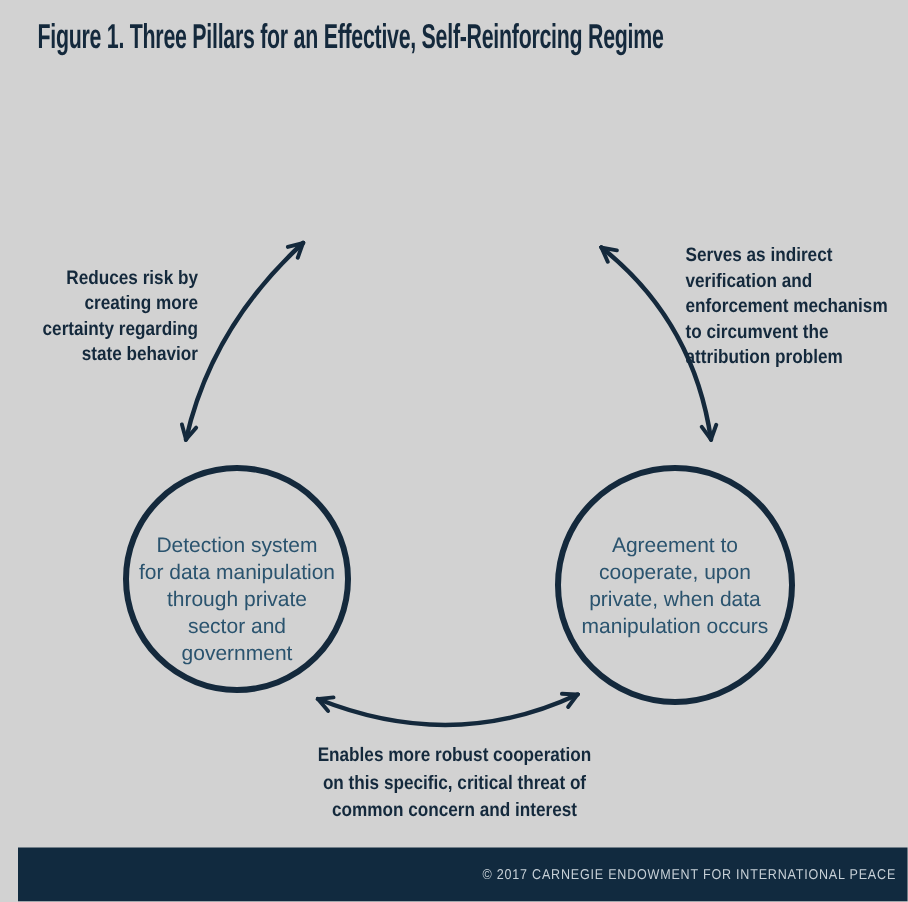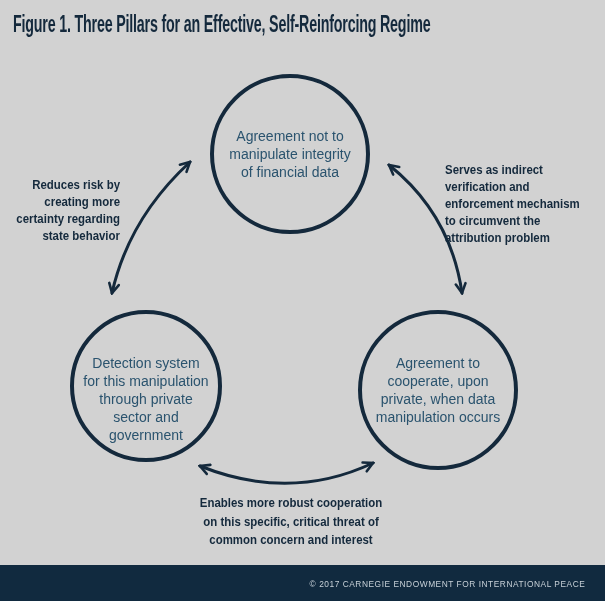--- a/index.html
+++ b/index.html
@@ -10,21 +10,21 @@
     --footer-text:#c7d0d7;
   }
   *{margin:0;padding:0;box-sizing:border-box;}
   html,body{width:605px;height:601px;overflow:hidden;}
   body{
     position:relative;
     background:var(--background);
     font-family:"Liberation Sans","DejaVu Sans",sans-serif;
     color:var(--navy);
   }
-  .figure{position:absolute;inset:0;}
+  .figure{position:absolute;inset:0;margin-left:12px;}
   .title{
     position:absolute;top:10px;left:13px;
     font-size:23px;font-weight:bold;line-height:28px;
     letter-spacing:-0.3px;white-space:nowrap;color:var(--navy);
   }
   .squeeze{display:inline-block;transform:scaleX(0.62);transform-origin:left center;}
   .arrows{position:absolute;top:0;left:0;width:605px;height:601px;}
   .arrows path{fill:none;stroke:var(--navy);stroke-width:3;stroke-linecap:round;}
   .arrows .ah-glyph{fill:none;stroke:var(--navy);stroke-width:2.4;stroke-linecap:round;}
   .node{
@@ -72,29 +72,24 @@
     <defs>
       <marker id="ah" viewBox="0 0 12 12" refX="10.5" refY="6" markerWidth="13" markerHeight="13" markerUnits="userSpaceOnUse" orient="auto-start-reverse">
         <polyline class="ah-glyph" points="2,1.5 10.5,6 2,10.5"></polyline>
       </marker>
     </defs>
     <path d="M112,293 Q129,218 190,162" marker-start="url(#ah)" marker-end="url(#ah)"></path>
     <path d="M389,165 Q450.5,214 462,293" marker-start="url(#ah)" marker-end="url(#ah)"></path>
     <path d="M200,466 Q290,502 373,463" marker-start="url(#ah)" marker-end="url(#ah)"></path>
   </svg>
 
-  <div class="node node-top">
-    <div class="node-text">Agreement not to
-manipulate integrity
-of financial data</div>
-  </div>
 
   <div class="node node-bl">
     <div class="node-text">Detection system
-for this manipulation
+for data manipulation
 through private
 sector and
 government</div>
   </div>
 
   <div class="node node-br">
     <div class="node-text">Agreement to
 cooperate, upon
 private, when data
 manipulation occurs</div>

